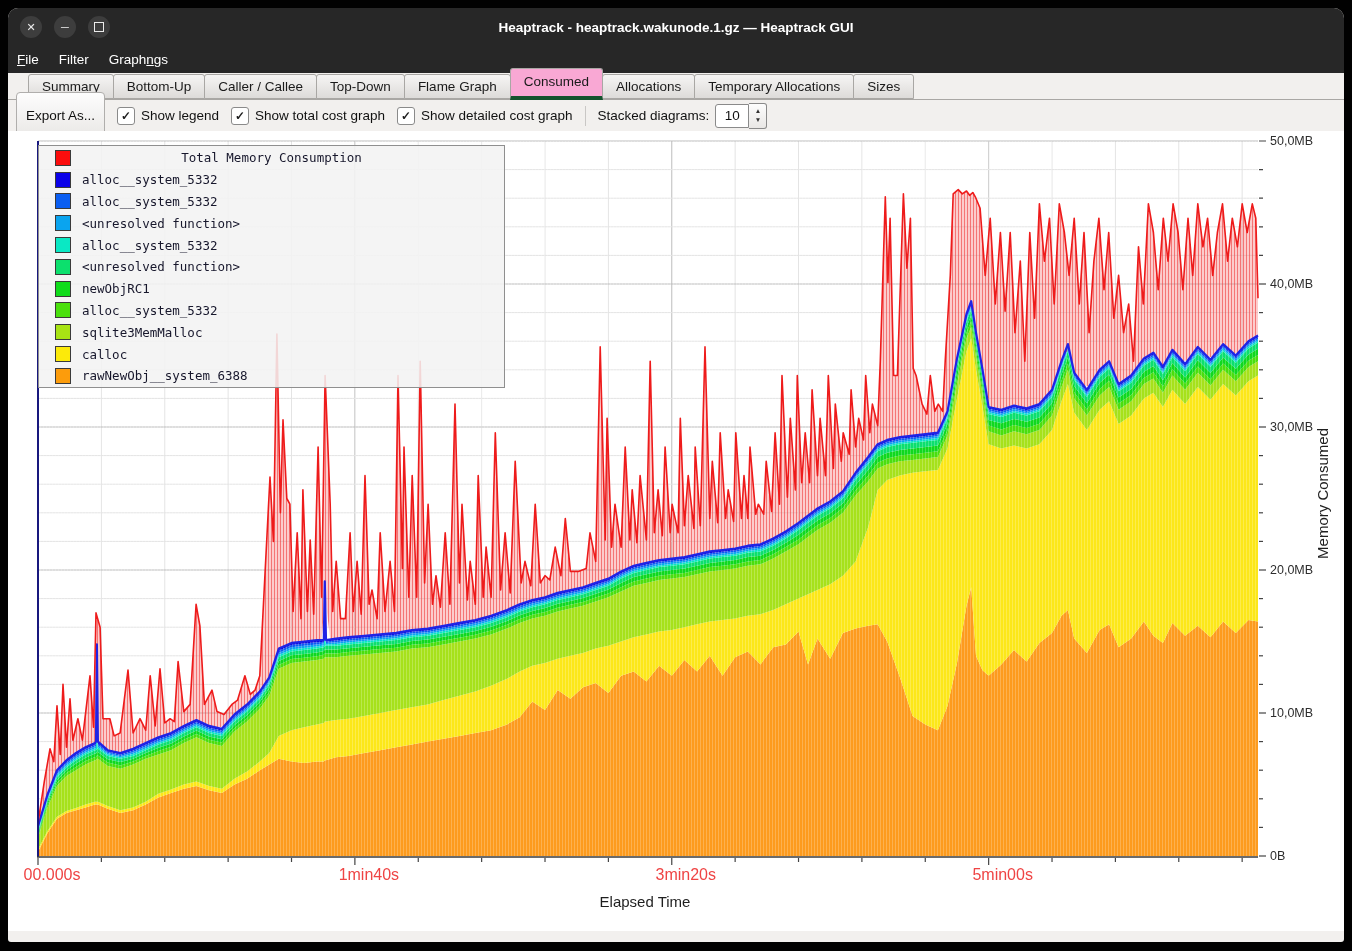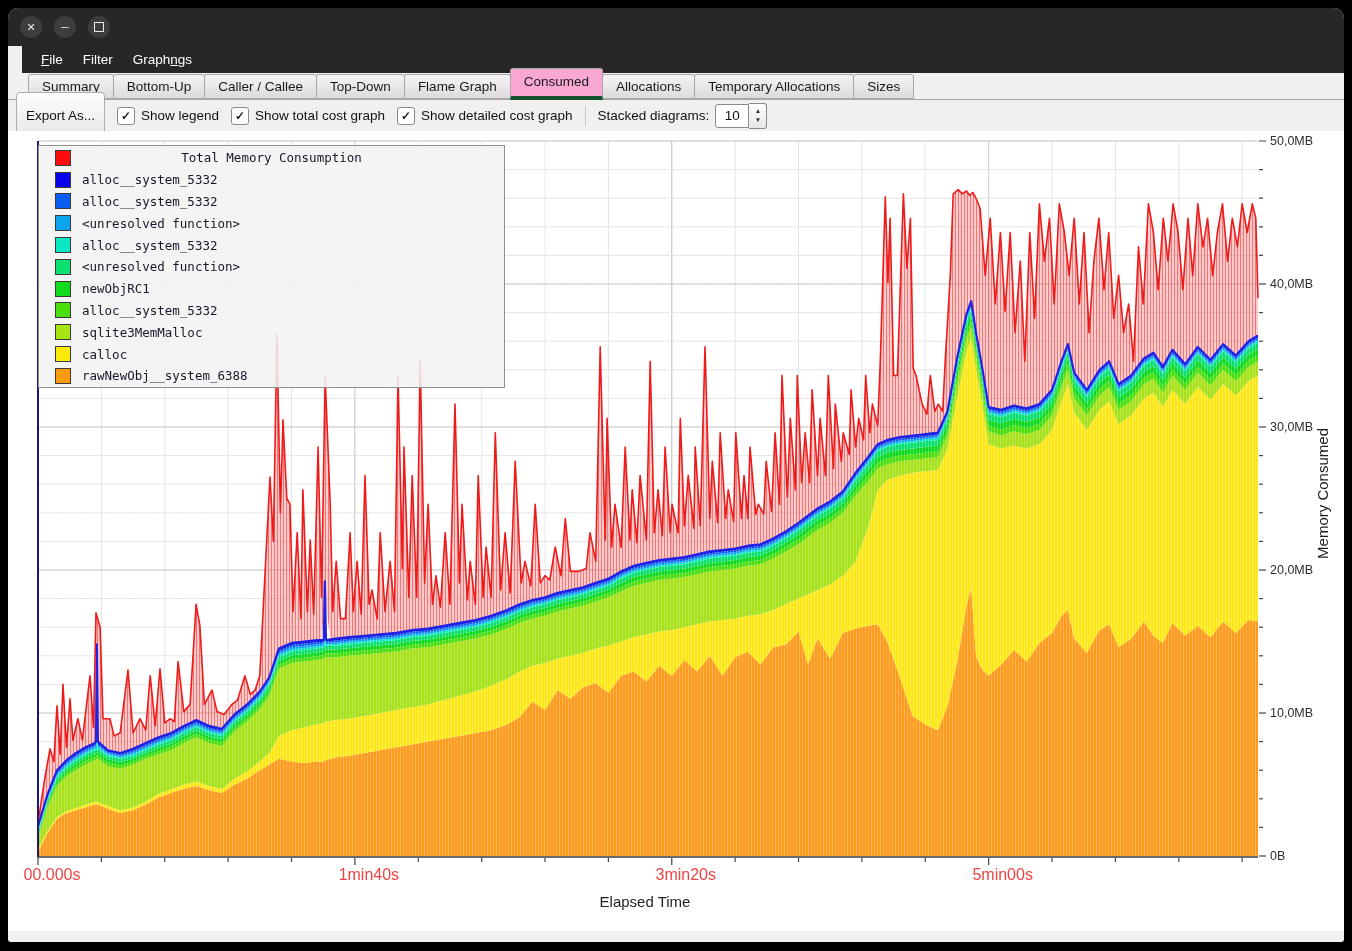--- a/index.html
+++ b/index.html
@@ -5,21 +5,21 @@
   html,body{margin:0;padding:0;}
   body{width:1352px;height:951px;background:#010101;font-family:"Liberation Sans",sans-serif;overflow:hidden;position:relative;}
   .window{position:absolute;left:8px;top:8px;width:1336px;height:934px;background:#f2f0ee;border-radius:10px 10px 3px 3px;overflow:hidden;}
   
   .titlebar{height:38px;background:#272727;position:relative;display:flex;align-items:center;justify-content:center;}
   .win-btn{position:absolute;top:8px;width:22px;height:22px;border-radius:50%;background:#3d3d3d;color:#ececec;display:flex;align-items:center;justify-content:center;font-size:11px;line-height:1;cursor:default;}
   .win-btn.close{left:12px}.win-btn.min{left:46px}.win-btn.max{left:80px}
   .max-glyph{width:8px;height:8px;border:1.5px solid #ececec;display:block;}
   .title{color:#ffffff;font-weight:bold;font-size:13.5px;}
   
-  .menubar{height:27px;background:#272727;display:flex;align-items:center;padding-left:10px;gap:2px;margin-left:14px;}
+  .menubar{height:27px;background:#272727;display:flex;align-items:center;gap:2px;}
   .menu-item{color:#fff;font-size:13.5px;padding:3px 9px;border-radius:3px;}
   .menu-item .accel{text-decoration:underline;}
   
   .tabbar{height:27px;background:#f2f0ee;border-bottom:1px solid #a9a7a4;display:flex;align-items:flex-end;padding-left:20px;box-sizing:border-box;}
   .tab{font-size:13.5px;color:#1a1a1a;background:linear-gradient(#f6f5f4,#dddbd9);border:1px solid #a9a7a4;height:23px;line-height:23px;padding:0 13px;margin-right:-1px;border-radius:3px 3px 0 0;white-space:nowrap;}
   .tab.active{background:#f9a8d4;height:27px;line-height:26px;margin-bottom:-1px;border-bottom:4px solid #14532d;position:relative;z-index:2;}
   
   .toolbar{height:31px;display:flex;align-items:center;gap:12px;padding:0 8px;background:#f2f0ee;}
   .btn{background:linear-gradient(#fdfdfd,#e9e7e5);border:1px solid #b0aeac;border-radius:4px;font-size:13.5px;padding:15px 9px;color:#111;font-family:"Liberation Sans",sans-serif;}
   .cb{display:flex;align-items:center;gap:6px;font-size:13.5px;color:#111;}
@@ -49,20 +49,21 @@
   <div class="titlebar">
     <div class="win-btn close">
       <span>✕</span>
     </div>
     <div class="win-btn min">
       <span>─</span>
     </div>
     <div class="win-btn max">
       <span class="max-glyph"></span>
     </div>
+    <div class="title">Heaptrack - heaptrack.wakunode.1.gz — Heaptrack GUI</div>
   </div>
 
   <div class="menubar" id="menubar">
       <div class="menu-item"><span></span><span class="accel">F</span><span>ile</span></div>
       <div class="menu-item"><span>Filter</span><span class="accel"></span><span></span></div>
       <div class="menu-item"><span>Graph</span><span class="accel">n</span><span>gs</span></div>
     </div>
 
   <div class="tabbar" id="tabbar">
       <div class="tab">Summary</div>

